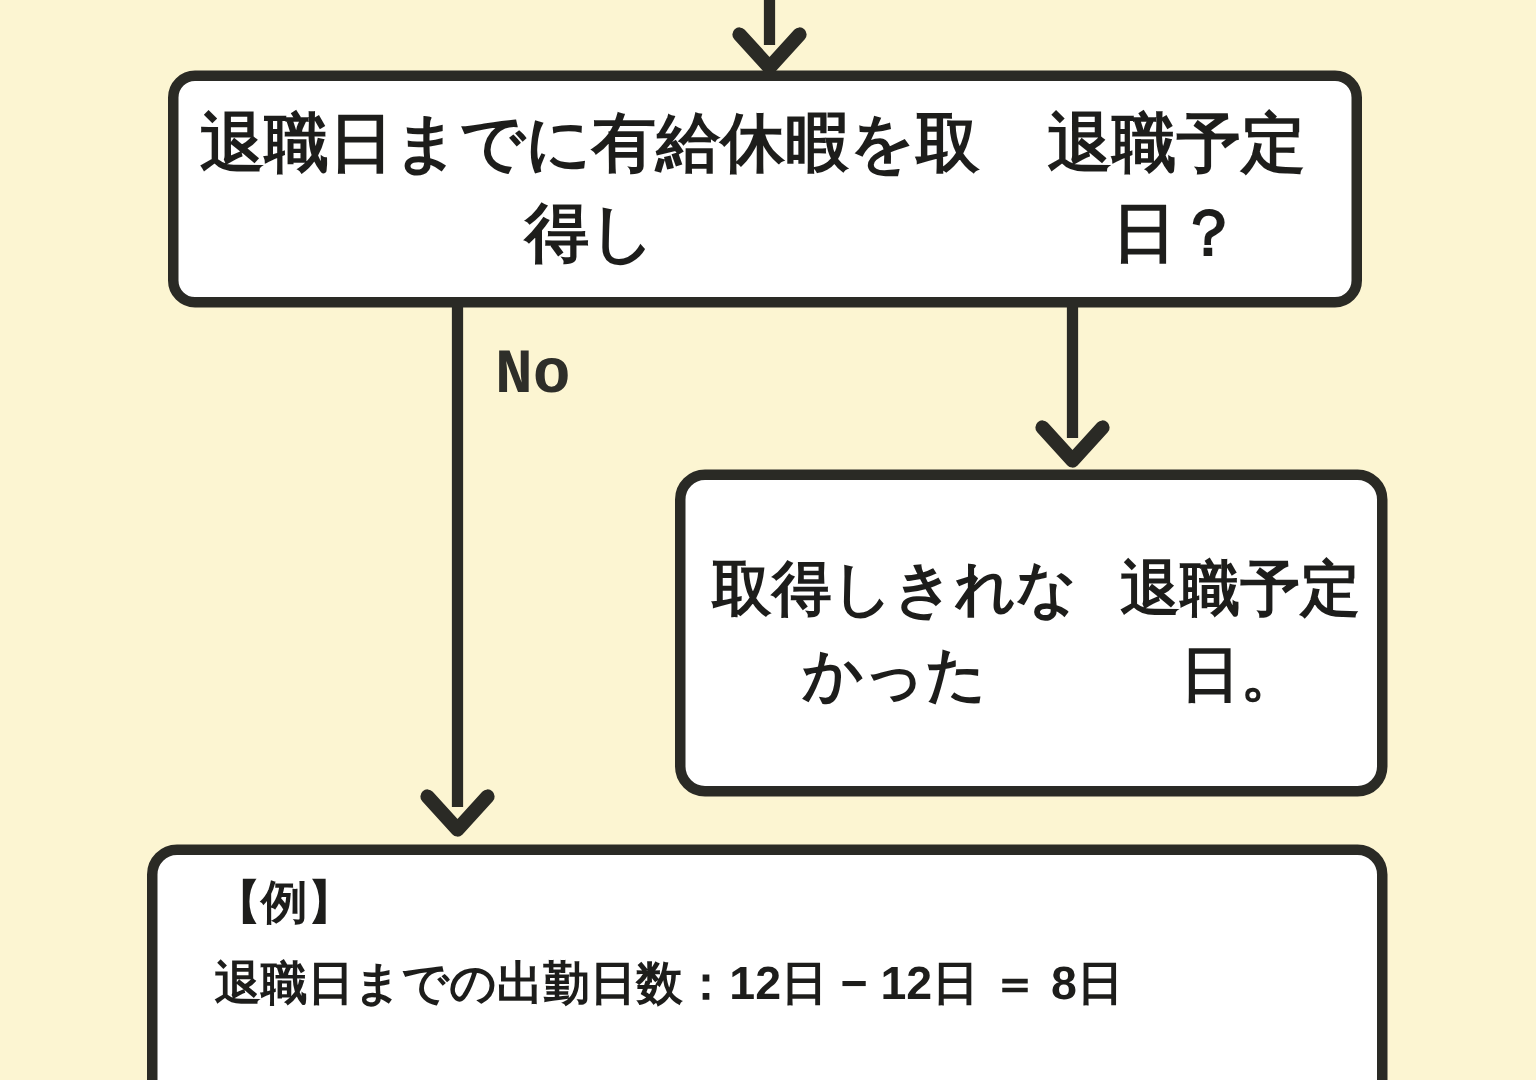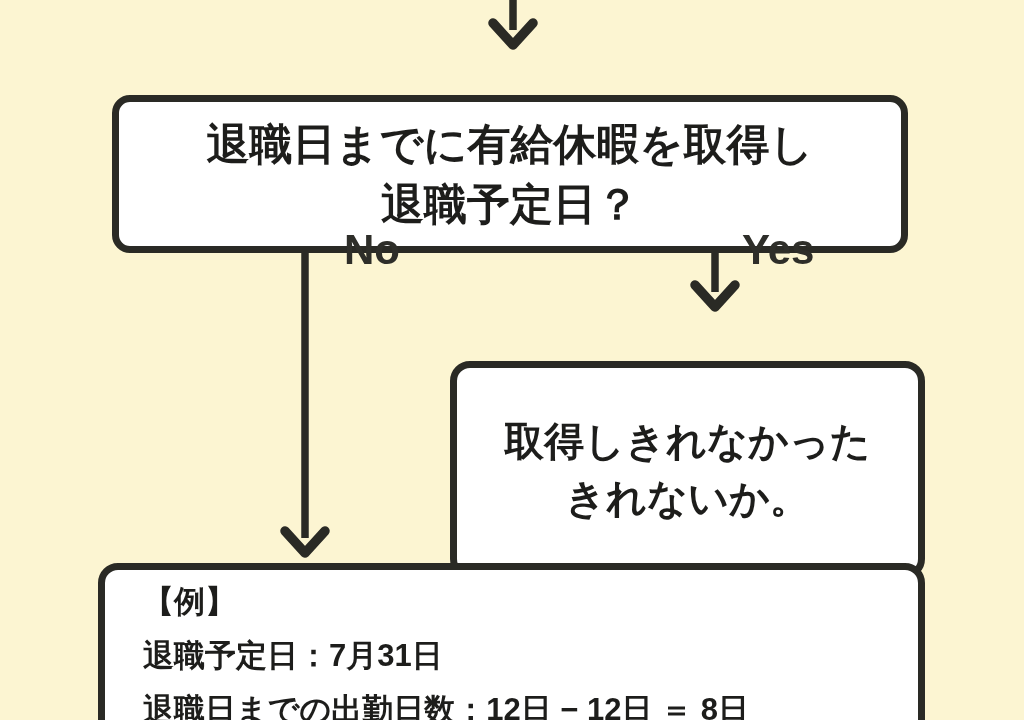--- a/index.html
+++ b/index.html
@@ -36,25 +36,24 @@
   .box {
     position: absolute;
     box-sizing: border-box;
     background: #FFFFFF;
     border: 7px solid #2A2A25;
     color: #1D1D1B;
     z-index: 2;
   }
   .box-center {
     display: flex;
-    flex-direction: column;
+    flex-direction: row;
     align-items: center;
     justify-content: center;
     text-align: center;
-    margin-top: 48px;
   }
   .question-box {
     left: 112px;
     top: 47px;
     width: 796px;
     height: 158px;
     border-radius: 18px;
     font-size: 43px;
     font-weight: 700;
     line-height: 60px;
@@ -83,22 +82,23 @@
   }
   .branch-label {
     position: absolute;
     color: #2E2E29;
     font-size: 42px;
     font-weight: 600;
     line-height: 42px;
     z-index: 2;
   }
   .no-label {
-    left: 344px;
+    left: 330px;
     top: 229px;
+    font-family: Liberation Mono, monospace;
   }
   .yes-label {
     left: 742px;
     top: 229px;
   }
 </style>
 </head>
 <body>
 
 <div class="canvas">
@@ -118,26 +118,24 @@
     </g>
   </svg>
 
   <div class="box box-center question-box">
     <div>退職日までに有給休暇を取得し</div>
     <div>退職予定日？</div>
   </div>
 
   <div class="branch-label no-label">No</div>
 
-  <div class="branch-label yes-label">Yes</div>
 
   <div class="box box-center buyout-box">
     <div>取得しきれなかった</div>
-    <div>きれないか。</div>
+    <div>退職予定日。</div>
   </div>
 
   <div class="box example-box">
     <div>【例】</div>
-    <div>退職予定日：7月31日</div>
     <div>退職日までの出勤日数：12日 − 12日 ＝ 8日</div>
   </div>
 
 </div>
 
 </body></html>

